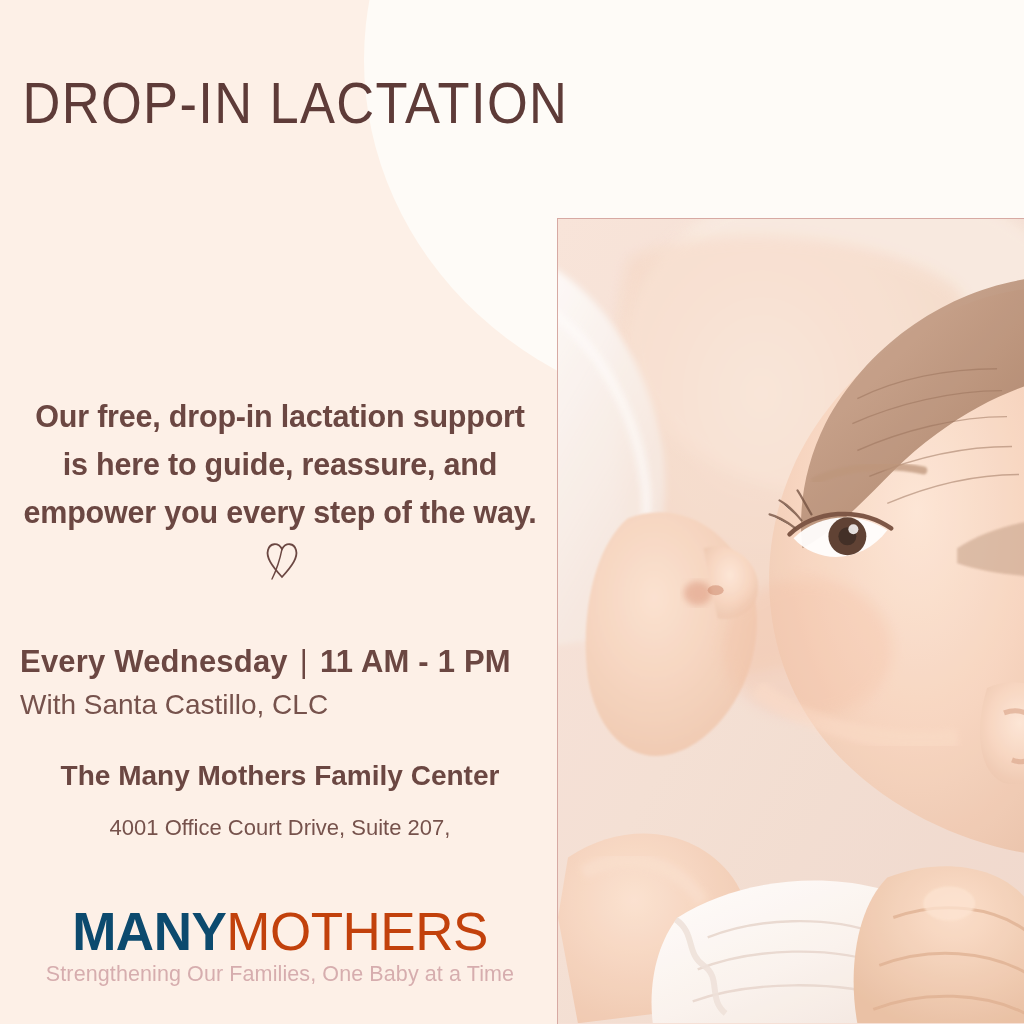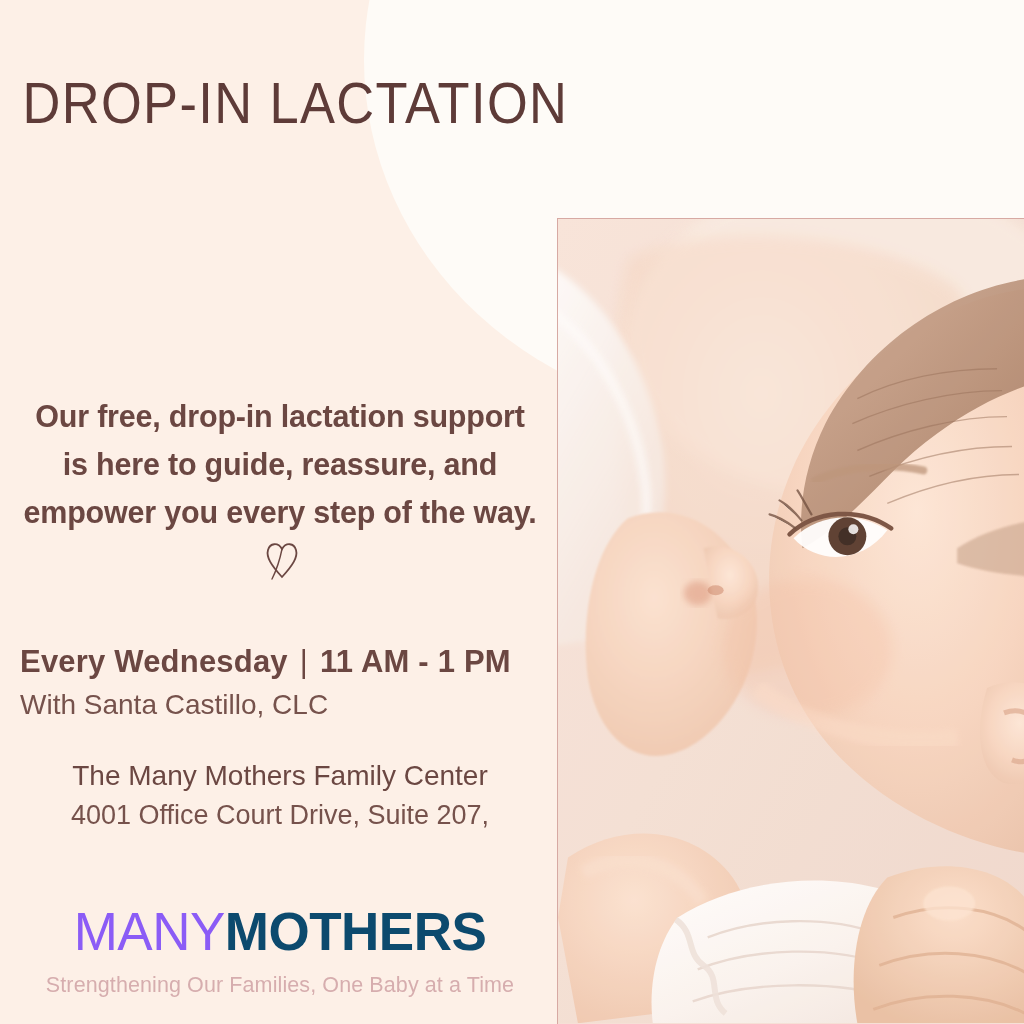--- a/index.html
+++ b/index.html
@@ -133,50 +133,50 @@
 
   .venue {
     position: absolute;
     left: 20px;
     top: 760px;
     width: 520px;
     text-align: center;
   }
   .venue-name {
     font-size: 28px;
-    font-weight: 400;
+    font-weight: 700;
     color: #6b4742;
   }
   .venue-addr {
-    margin-top: 6px;
-    font-size: 27px;
+    margin-top: 18px;
+    font-size: 22px;
     line-height: 35px;
     font-weight: 400;
     color: #76524c;
   }
 
   
   .logo {
     position: absolute;
     left: 20px;
     top: 905px;
     width: 520px;
     text-align: center;
   }
   .logo-word {
     font-family: "Liberation Sans", sans-serif;
     font-size: 53px;
     letter-spacing: -0.5px;
     line-height: 1;
     white-space: nowrap;
   }
-  .logo-many  { color: #8b5cf6; font-weight: 400; }
-  .logo-mothers { color: #0c4a6e; font-weight: 700; }
+  .logo-many  { color: #0c4a6e; font-weight: 700; }
+  .logo-mothers { color: #c2410c; font-weight: 400; }
   .logo-tagline {
-    margin-top: 15px;
+    margin-top: 4px;
     font-size: 21.5px;
     font-weight: 400;
     color: #d6adae;
     letter-spacing: 0.1px;
     white-space: nowrap;
   }
 </style>
 </head>
 <body>
 

